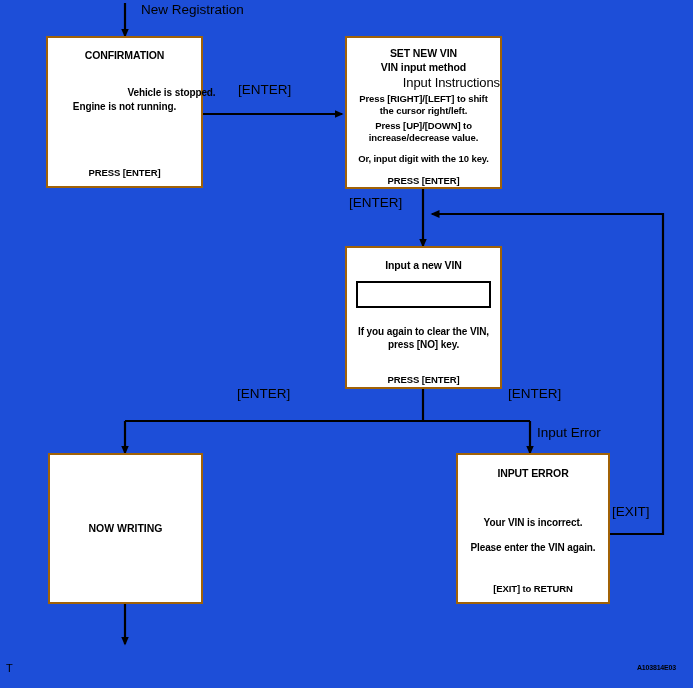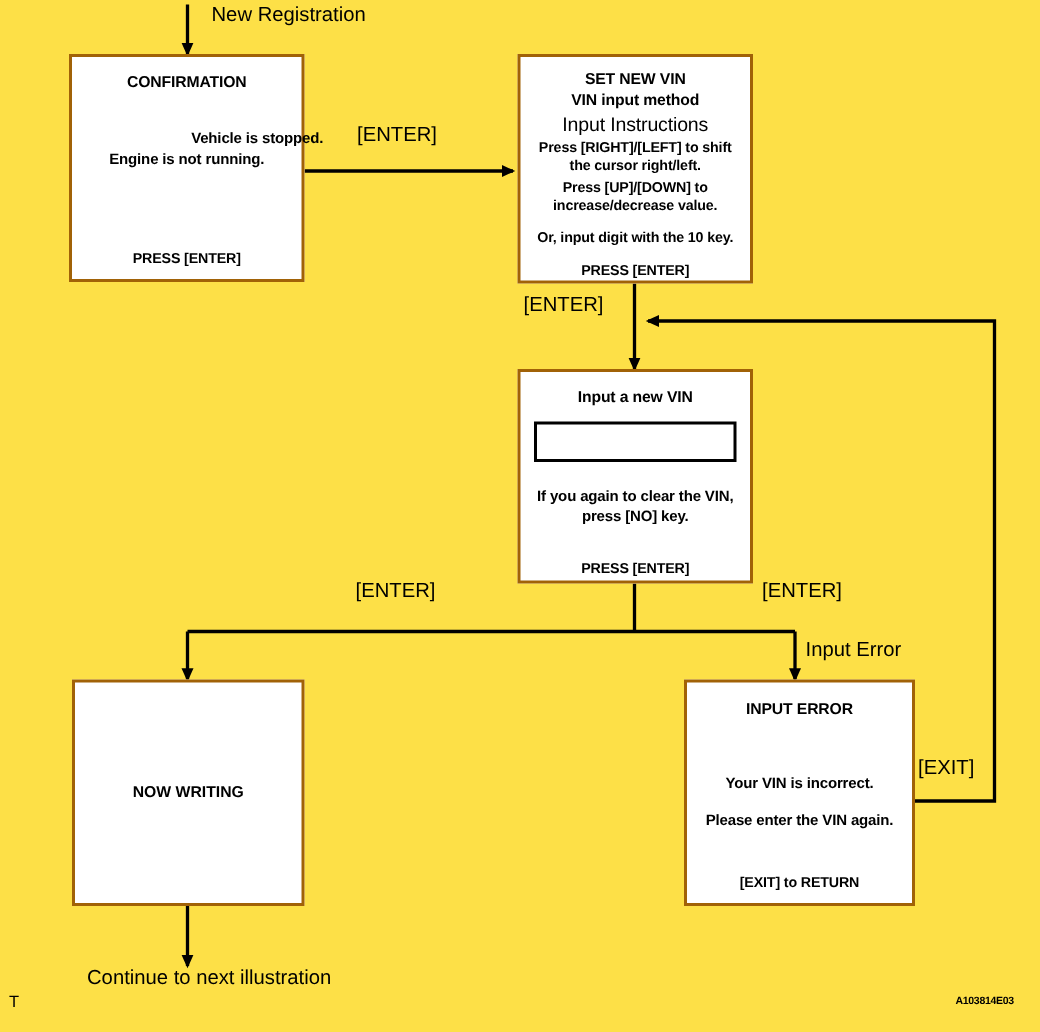--- a/index.html
+++ b/index.html
@@ -9,21 +9,21 @@
     background: #ffffff;
   }
   body {
     font-family: "Liberation Sans", sans-serif;
     color: #000000;
   }
   #canvas {
     position: relative;
     width: 693px;
     height: 688px;
-    background: #fde047;
+    background: #1d4ed8;
     overflow: hidden;
   }
   svg.wires {
     position: absolute;
     left: 0;
     top: 0;
     width: 693px;
     height: 688px;
     pointer-events: none;
   }
@@ -125,21 +125,21 @@
     <div class="screen-text body-txt" style="top:49px;padding-left:47px;">Vehicle is stopped.</div>
     <div class="screen-text body-txt" style="top:63px;">Engine is not running.</div>
     <div class="screen-text footer-txt" style="top:129px;">PRESS [ENTER]</div>
   </div>
 
   <div class="edge-label" style="left:238px; top:82px;">[ENTER]</div>
 
   <div class="box" style="left:345px; top:36px; width:157px; height:153px;">
     <div class="screen-text title-txt" style="top:9px;">SET NEW VIN</div>
     <div class="screen-text title-txt" style="top:23px;">VIN input method</div>
-    <div class="screen-text instr-head" style="top:37px;">Input Instructions</div>
+    <div class="screen-text instr-head" style="top:37px;text-align:right;">Input Instructions</div>
     <div class="screen-text instr-txt" style="top:55px;">Press [RIGHT]/[LEFT] to shift</div>
     <div class="screen-text instr-txt" style="top:67px;">the cursor right/left.</div>
     <div class="screen-text instr-txt" style="top:82px;">Press [UP]/[DOWN]  to</div>
     <div class="screen-text instr-txt" style="top:94px;">increase/decrease value.</div>
     <div class="screen-text instr-txt" style="top:115px;">Or, input digit with the 10 key.</div>
     <div class="screen-text footer-txt" style="top:137px;">PRESS [ENTER]</div>
   </div>
 
   <div class="edge-label" style="left:349px; top:195px;">[ENTER]</div>
 
@@ -165,19 +165,18 @@
     <div class="now-writing-label" style="top:67px;">NOW WRITING</div>
   </div>
 
   <div class="box" style="left:456px; top:453px; width:154px; height:151px;">
     <div class="screen-text title-txt" style="top:12px;">INPUT  ERROR</div>
     <div class="screen-text body-txt" style="top:62px;">Your VIN is incorrect.</div>
     <div class="screen-text body-txt" style="top:87px;">Please enter the VIN again.</div>
     <div class="screen-text footer-txt" style="top:128px;">[EXIT] to RETURN</div>
   </div>
 
-  <div class="flow-label" style="left:58px; top:644px;">Continue to next illustration</div>
 
   <div class="corner-mark" style="left:6px; top:662px;">T</div>
 
   <div class="ref-code" style="left:637px; top:664px;">A103814E03</div>
 
 </div>
 
 </body></html>

